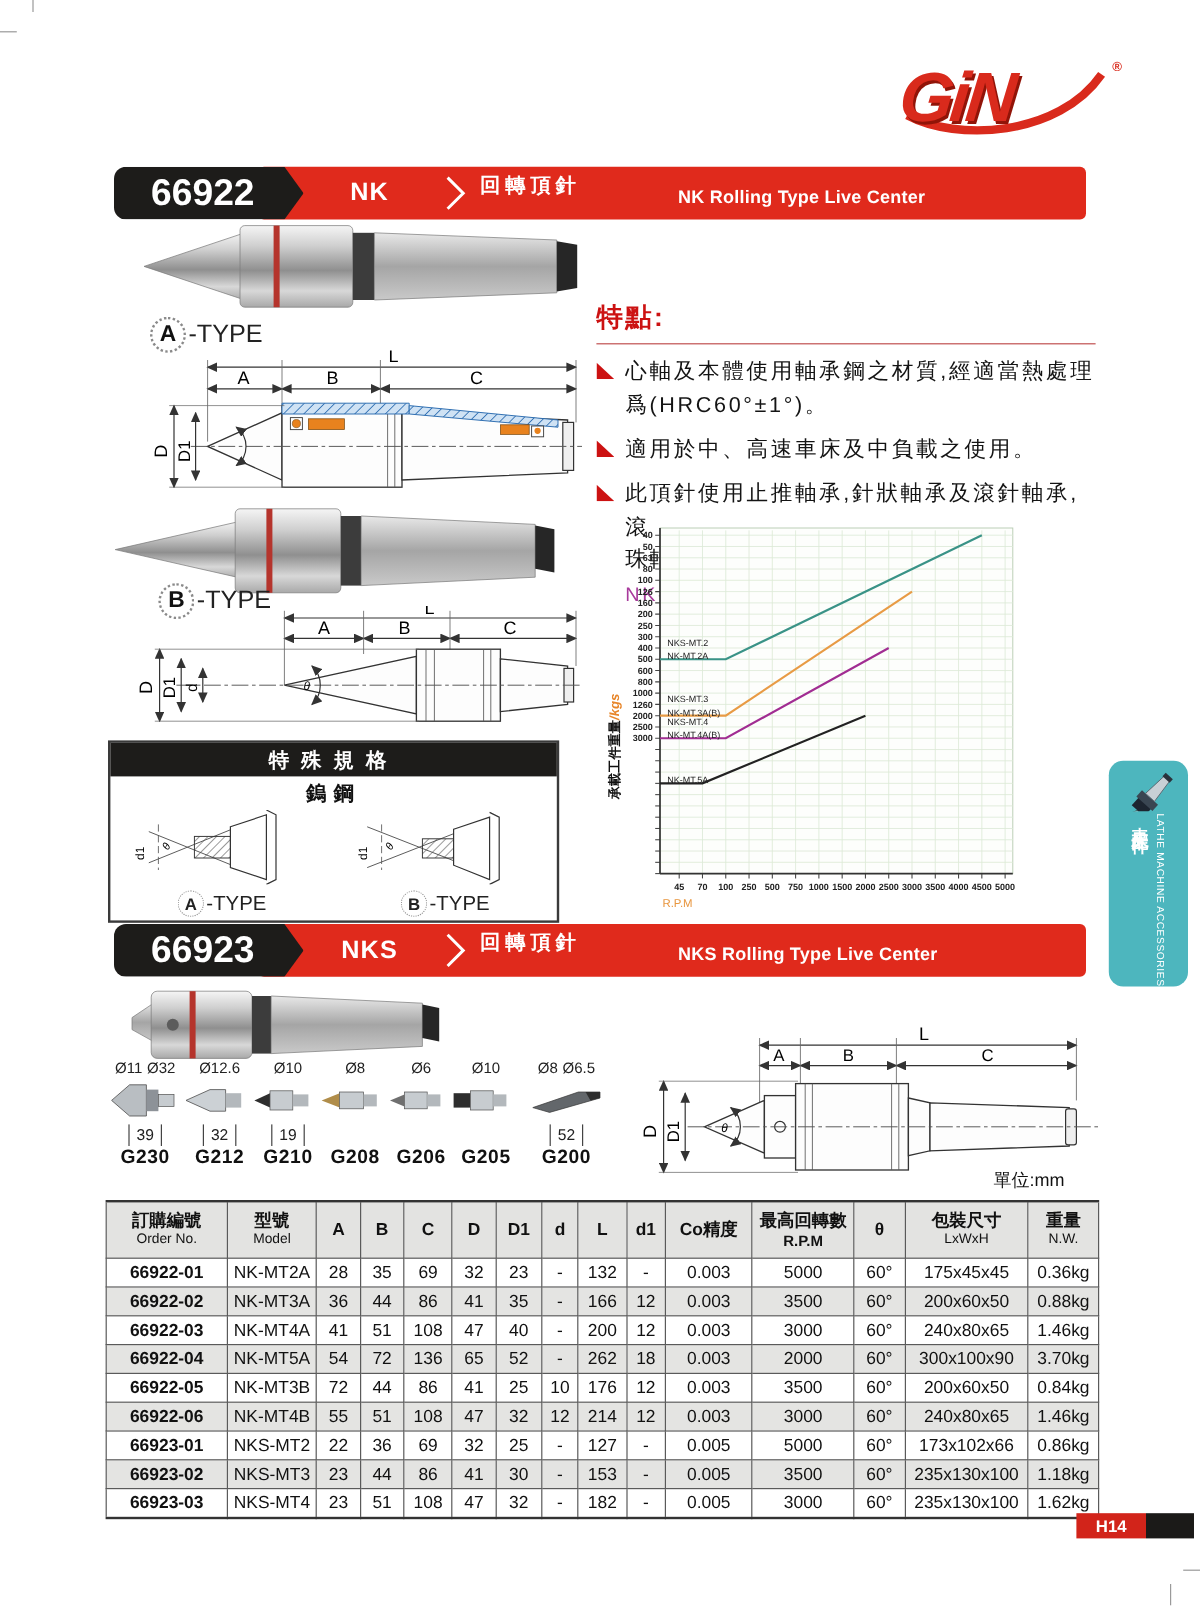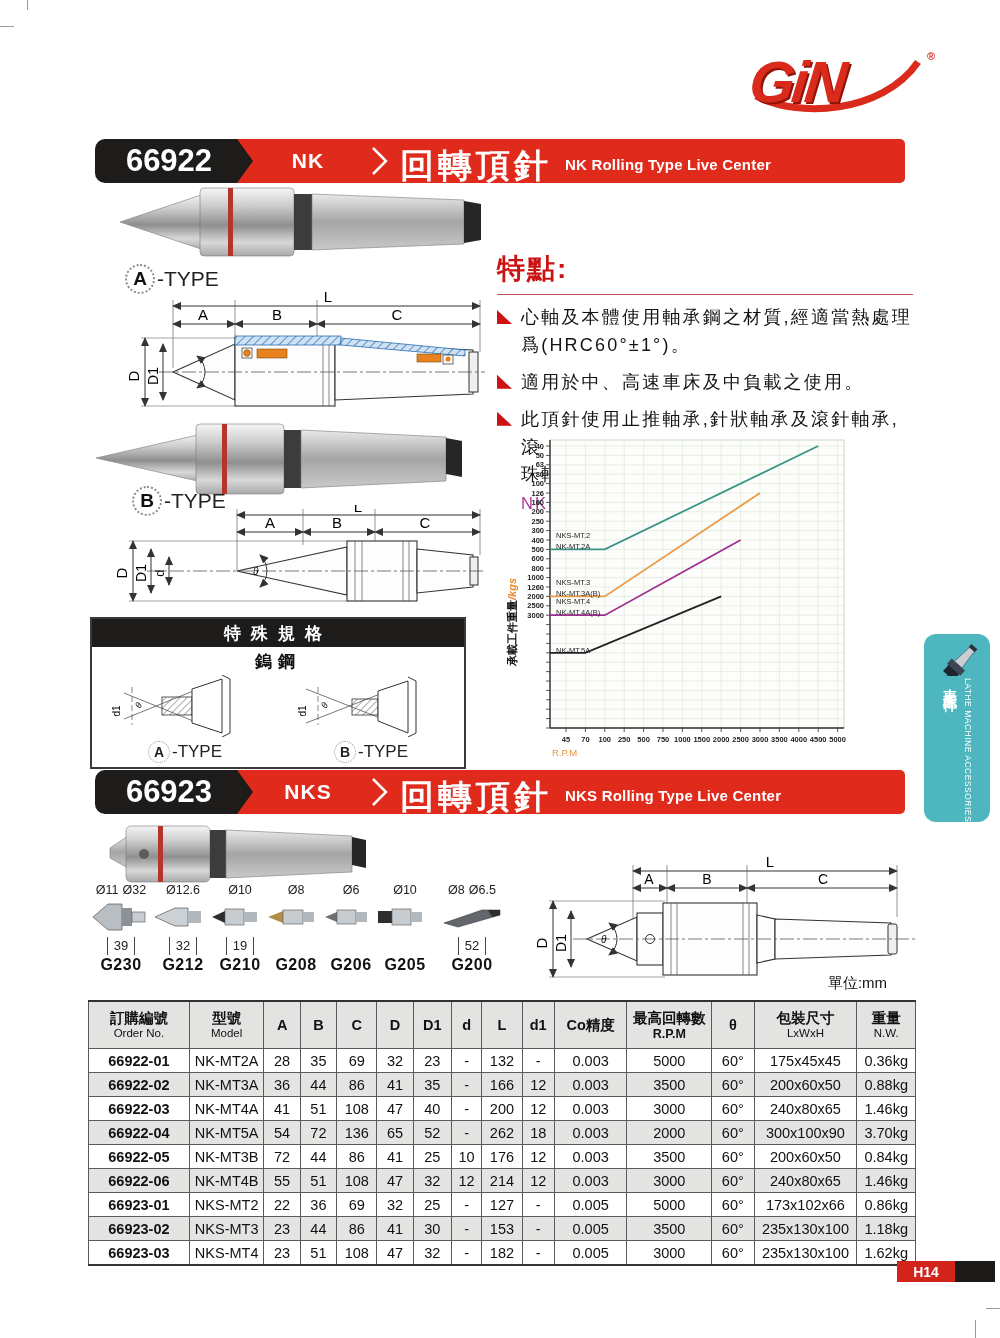--- a/index.html
+++ b/index.html
@@ -16,29 +16,29 @@
   .gin-logo svg{position:absolute;left:0;top:0;}
 
   
   .banner{position:absolute;left:95px;width:810px;height:44px;}
   .banner .red{position:absolute;left:120px;right:0;top:0;bottom:0;background:#e02a1c;border-radius:5px;}
   .banner .code{position:absolute;left:0;top:0;bottom:0;width:148px;background:#1d1c1a;color:#fff;
     font-size:31px;font-weight:bold;display:flex;align-items:center;justify-content:center;
     border-radius:10px 0 0 10px;clip-path:polygon(0 0,calc(100% - 16px) 0,100% 50%,calc(100% - 16px) 100%,0 100%);padding-right:10px;}
   .banner .series{position:absolute;left:168px;width:90px;top:0;bottom:0;display:flex;align-items:center;justify-content:center;color:#fff;font-weight:bold;font-size:21px;letter-spacing:1px;}
   .banner .chev{position:absolute;left:272px;top:7px;}
-  .banner .zh{position:absolute;left:305px;top:4px;color:#fff;font-size:34px;font-weight:bold;letter-spacing:4px;text-align:center;}
+  .banner .zh{position:absolute;left:305px;top:4px;color:#fff;font-size:17px;font-weight:bold;letter-spacing:4px;text-align:center;}
   .banner .en{position:absolute;left:470px;top:17px;color:#fff;font-size:15px;font-weight:bold;letter-spacing:.2px;}
 
   .type-label{position:absolute;font-size:21px;color:#222;display:flex;align-items:center;gap:2px;}
   .type-label .circ{width:26px;height:26px;border:2px dotted #8a8a8a;border-radius:50%;display:flex;align-items:center;justify-content:center;font-weight:bold;font-size:19px;color:#111;}
 
   
   .features{position:absolute;left:497px;top:250px;width:416px;}
-  .features h3{margin:0 0 4px 0;font-size:28px;color:#cc1212;letter-spacing:2px;border-bottom:1px solid #c05050;padding-bottom:6px;}
+  .features h3{margin:0 0 4px 0;font-size:22px;color:#cc1212;letter-spacing:2px;border-bottom:1px solid #c05050;padding-bottom:6px;}
   .feat-item{display:flex;margin-top:9px;font-size:18px;line-height:1.55;letter-spacing:2.2px;color:#141414;}
   .feat-item .tri{flex:0 0 15px;height:14px;margin:6px 9px 0 0;background:#cc1212;clip-path:polygon(0 0,100% 100%,0 100%);}
   .feat-item .txt{white-space:pre-line;}
   .feat-note{margin:4px 0 0 24px;font-size:16.5px;letter-spacing:2.2px;color:#a83a9c;}
 
   
   .special{position:absolute;left:90px;top:617px;width:372px;height:148px;border:2px solid #3a3a3a;background:#fff;}
   .special .hdr{height:28px;background:#1d1c1a;color:#fff;display:flex;align-items:center;justify-content:center;font-size:17px;font-weight:bold;letter-spacing:10px;}
   .special .sub{text-align:center;font-size:17px;font-weight:bold;letter-spacing:6px;margin-top:3px;}
   .special .row{display:flex;justify-content:space-around;margin-top:2px;}

